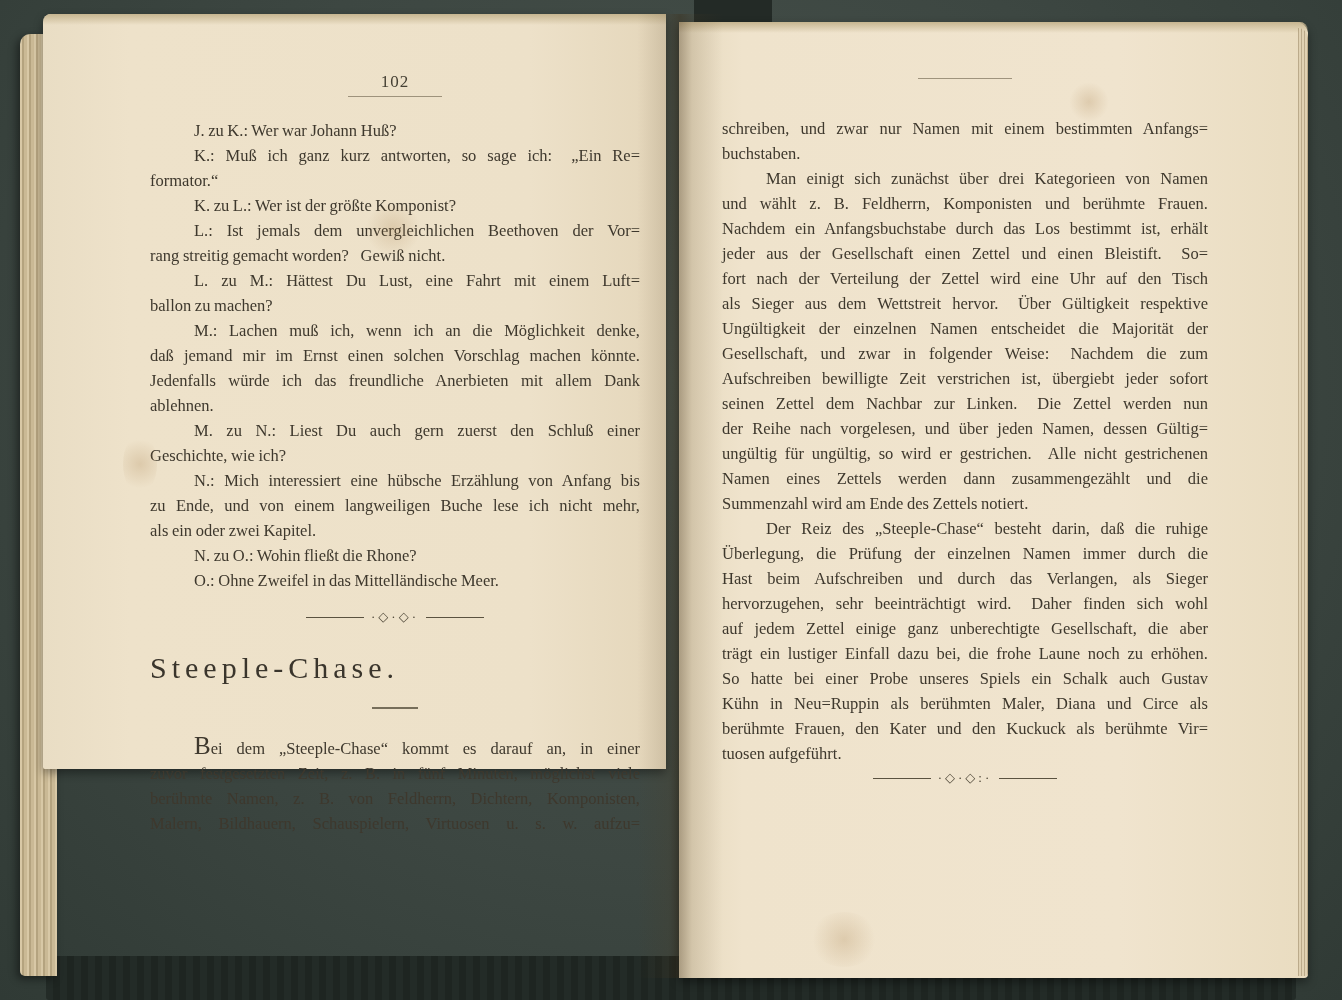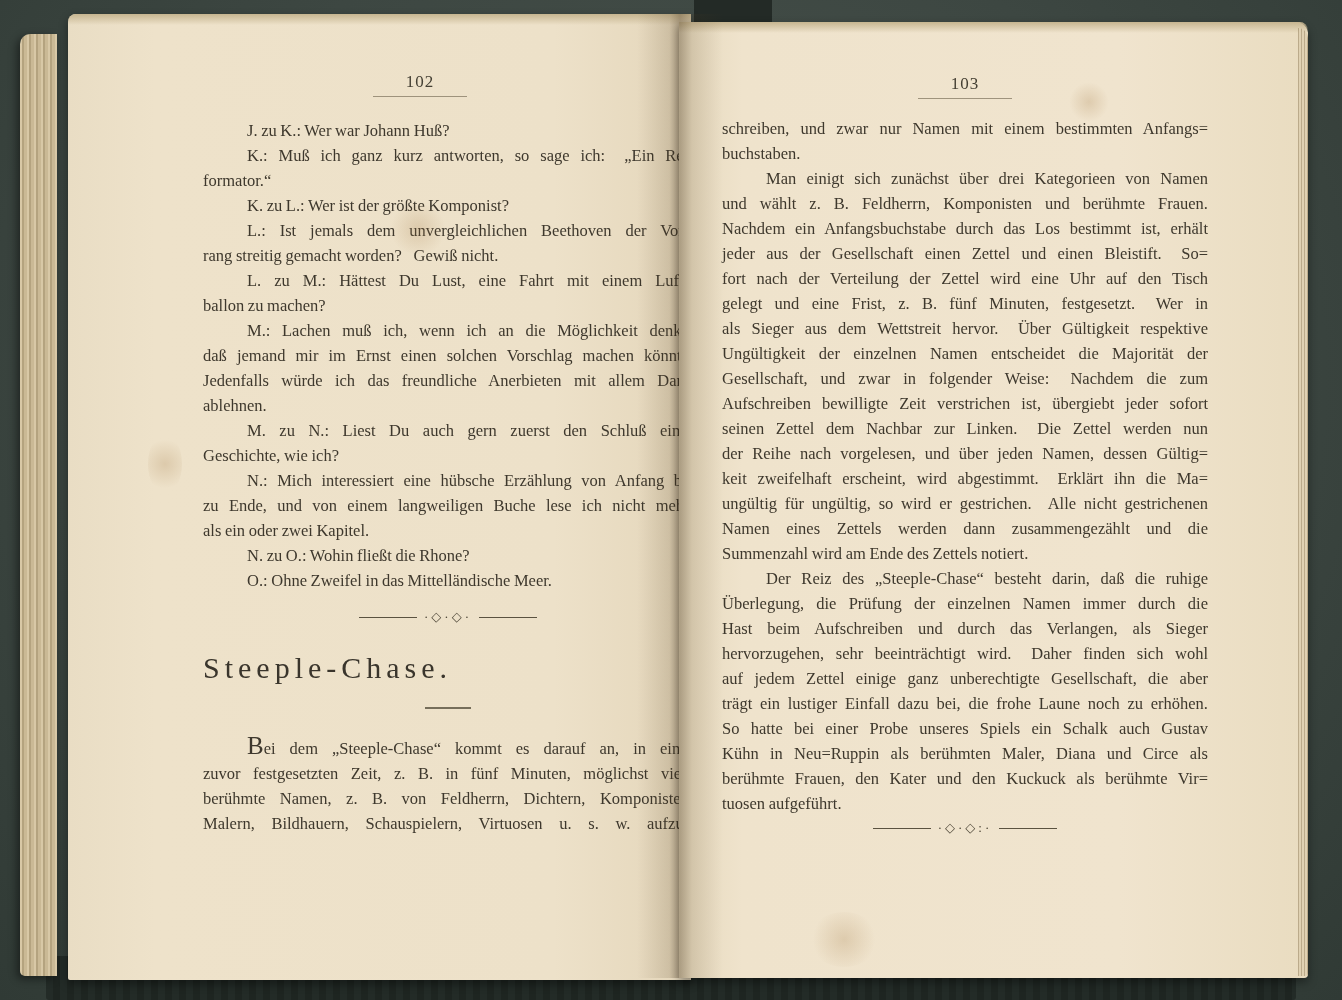--- a/index.html
+++ b/index.html
@@ -8,21 +8,21 @@
     font-family:"Liberation Serif", serif;}
   .binding-notch{position:absolute;left:694px;top:0;width:78px;height:30px;background:#232a26;}
   .cover-strip{position:absolute;left:46px;top:956px;width:1250px;height:44px;z-index:1;
     background:repeating-linear-gradient(90deg,#232b27 0 7px,#1e2521 7px 14px);
     border-radius:3px;}
   
   .fore-edge-left{position:absolute;left:20px;top:34px;width:37px;height:942px;z-index:2;
     background:repeating-linear-gradient(90deg,#d8c8a6 0 2px,#b4a37f 2px 4px,#cab995 4px 7px);
     border-radius:10px 0 0 5px;box-shadow:-3px 3px 8px rgba(0,0,0,.45);}
   .page{position:absolute;z-index:2;box-shadow:0 4px 10px rgba(0,0,0,.4);}
-  .page-left{left:68px;top:14px;width:623px;height:966px;border-radius:8px 0 0 2px;
+  .page-left{left:43px;top:14px;width:623px;height:755px;border-radius:8px 0 0 2px;
     background:linear-gradient(90deg,#e9ddc4 0%,#eee2ca 14%,#ede1c9 78%,#e4d6ba 100%);}
   .page-right{left:679px;top:22px;width:629px;height:956px;border-radius:0 12px 4px 0;
     background:linear-gradient(90deg,#e6d9bd 0%,#efe3cc 10%,#f0e4ce 70%,#ead dbd 92%,#e7dabd 100%);
     background:linear-gradient(90deg,#e6d9bd 0%,#efe3cc 10%,#f0e4ce 70%,#e9dcc0 100%);}
   .page::before{content:"";position:absolute;left:0;top:0;right:0;height:11px;
     background:linear-gradient(180deg,#c6b590 0%,rgba(198,181,144,0) 100%);
     border-radius:inherit;}
   .page-right::after{content:"";position:absolute;right:0;top:6px;bottom:2px;width:10px;
     background:repeating-linear-gradient(90deg,rgba(150,130,95,.55) 0 1px,rgba(223,208,177,.9) 1px 3px);
     border-radius:0 10px 3px 0;}
@@ -52,21 +52,21 @@
 <div class="scene">
   <div class="binding-notch"></div>
   <div class="cover-strip"></div>
   <div class="fore-edge-left"></div>
 
   <div class="page page-left">
     <div class="pagenum-wrap" style="left:107px;top:58px;width:490px;">
       <div class="pagenum">102</div>
       <div class="pagenum-rule"></div>
     </div>
-    <div class="text-col" style="left:107px;top:104px;width:490px;margin-left:28px;">
+    <div class="text-col" style="left:107px;top:104px;width:490px;">
         <div class="para">
           <div class="line first end">J. zu K.: Wer war Johann Huß?</div>
         </div>
         <div class="para">
           <div class="line first">K.: Muß ich ganz kurz antworten, so sage ich:  „Ein Re=</div>
           <div class="line end">formator.“</div>
         </div>
         <div class="para">
           <div class="line first end">K. zu L.: Wer ist der größte Komponist?</div>
         </div>
@@ -112,42 +112,39 @@
           <div class="line">berühmte Namen, z. B. von Feldherrn, Dichtern, Komponisten,</div>
           <div class="line">Malern, Bildhauern, Schauspielern, Virtuosen u. s. w. aufzu=</div>
         </div>
       </div>
     <div class="foxing" style="left:320px;top:190px;width:60px;height:50px;"></div>
     <div class="foxing" style="left:80px;top:420px;width:34px;height:60px;"></div>
   </div>
 
   <div class="page page-right">
     <div class="pagenum-wrap" style="left:43px;top:52px;width:486px;">
-      <div class="pagenum">103</div>
       <div class="pagenum-rule"></div>
     </div>
     <div class="text-col" style="left:43px;top:94px;width:486px;">
         <div class="para">
           <div class="line">schreiben, und zwar nur Namen mit einem bestimmten Anfangs=</div>
           <div class="line end">buchstaben.</div>
         </div>
         <div class="para">
           <div class="line first">Man einigt sich zunächst über drei Kategorieen von Namen</div>
           <div class="line">und wählt z. B. Feldherrn, Komponisten und berühmte Frauen.</div>
           <div class="line">Nachdem ein Anfangsbuchstabe durch das Los bestimmt ist, erhält</div>
           <div class="line">jeder aus der Gesellschaft einen Zettel und einen Bleistift.  So=</div>
           <div class="line">fort nach der Verteilung der Zettel wird eine Uhr auf den Tisch</div>
-          <div class="line">gelegt und eine Frist, z. B. fünf Minuten, festgesetzt.  Wer in</div>
           <div class="line">als Sieger aus dem Wettstreit hervor.  Über Gültigkeit respektive</div>
           <div class="line">Ungültigkeit der einzelnen Namen entscheidet die Majorität der</div>
           <div class="line">Gesellschaft, und zwar in folgender Weise:  Nachdem die zum</div>
           <div class="line">Aufschreiben bewilligte Zeit verstrichen ist, übergiebt jeder sofort</div>
           <div class="line">seinen Zettel dem Nachbar zur Linken.  Die Zettel werden nun</div>
           <div class="line">der Reihe nach vorgelesen, und über jeden Namen, dessen Gültig=</div>
-          <div class="line">keit zweifelhaft erscheint, wird abgestimmt.  Erklärt ihn die Ma=</div>
           <div class="line">ungültig für ungültig, so wird er gestrichen.  Alle nicht gestrichenen</div>
           <div class="line">Namen eines Zettels werden dann zusammengezählt und die</div>
           <div class="line end">Summenzahl wird am Ende des Zettels notiert.</div>
         </div>
         <div class="para">
           <div class="line first">Der Reiz des „Steeple-Chase“ besteht darin, daß die ruhige</div>
           <div class="line">Überlegung, die Prüfung der einzelnen Namen immer durch die</div>
           <div class="line">Hast beim Aufschreiben und durch das Verlangen, als Sieger</div>
           <div class="line">hervorzugehen, sehr beeinträchtigt wird.  Daher finden sich wohl</div>
           <div class="line">auf jedem Zettel einige ganz unberechtigte Gesellschaft, die aber</div>

